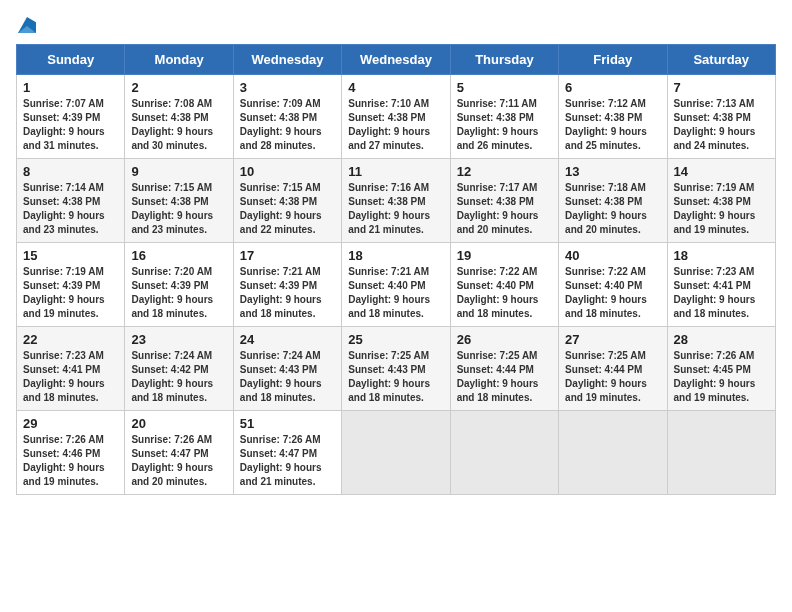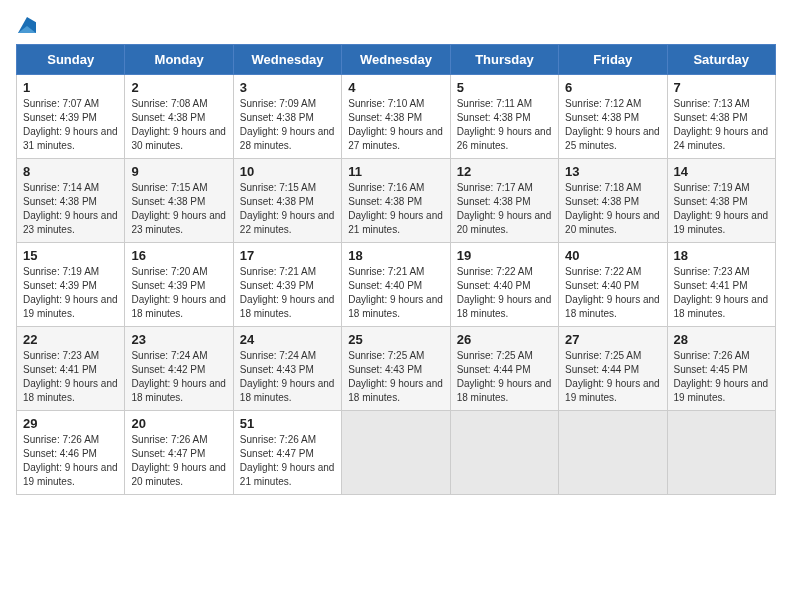--- a/index.html
+++ b/index.html
@@ -81,20 +81,21 @@
     .day-num {
       font-size: 13px;
       font-weight: bold;
       display: block;
       margin-bottom: 2px;
     }
     .day-info {
       font-size: 10px;
       color: #333;
       line-height: 1.4;
+      font-weight: bold;
     }
   </style>
 </head>
 <body>
 
 <div class="header">
   <div class="logo">
     <div class="logo-text">
       <span class="logo-general"></span>
       <svg class="logo-icon" viewBox="0 0 20 18" xmlns="http://www.w3.org/2000/svg">

